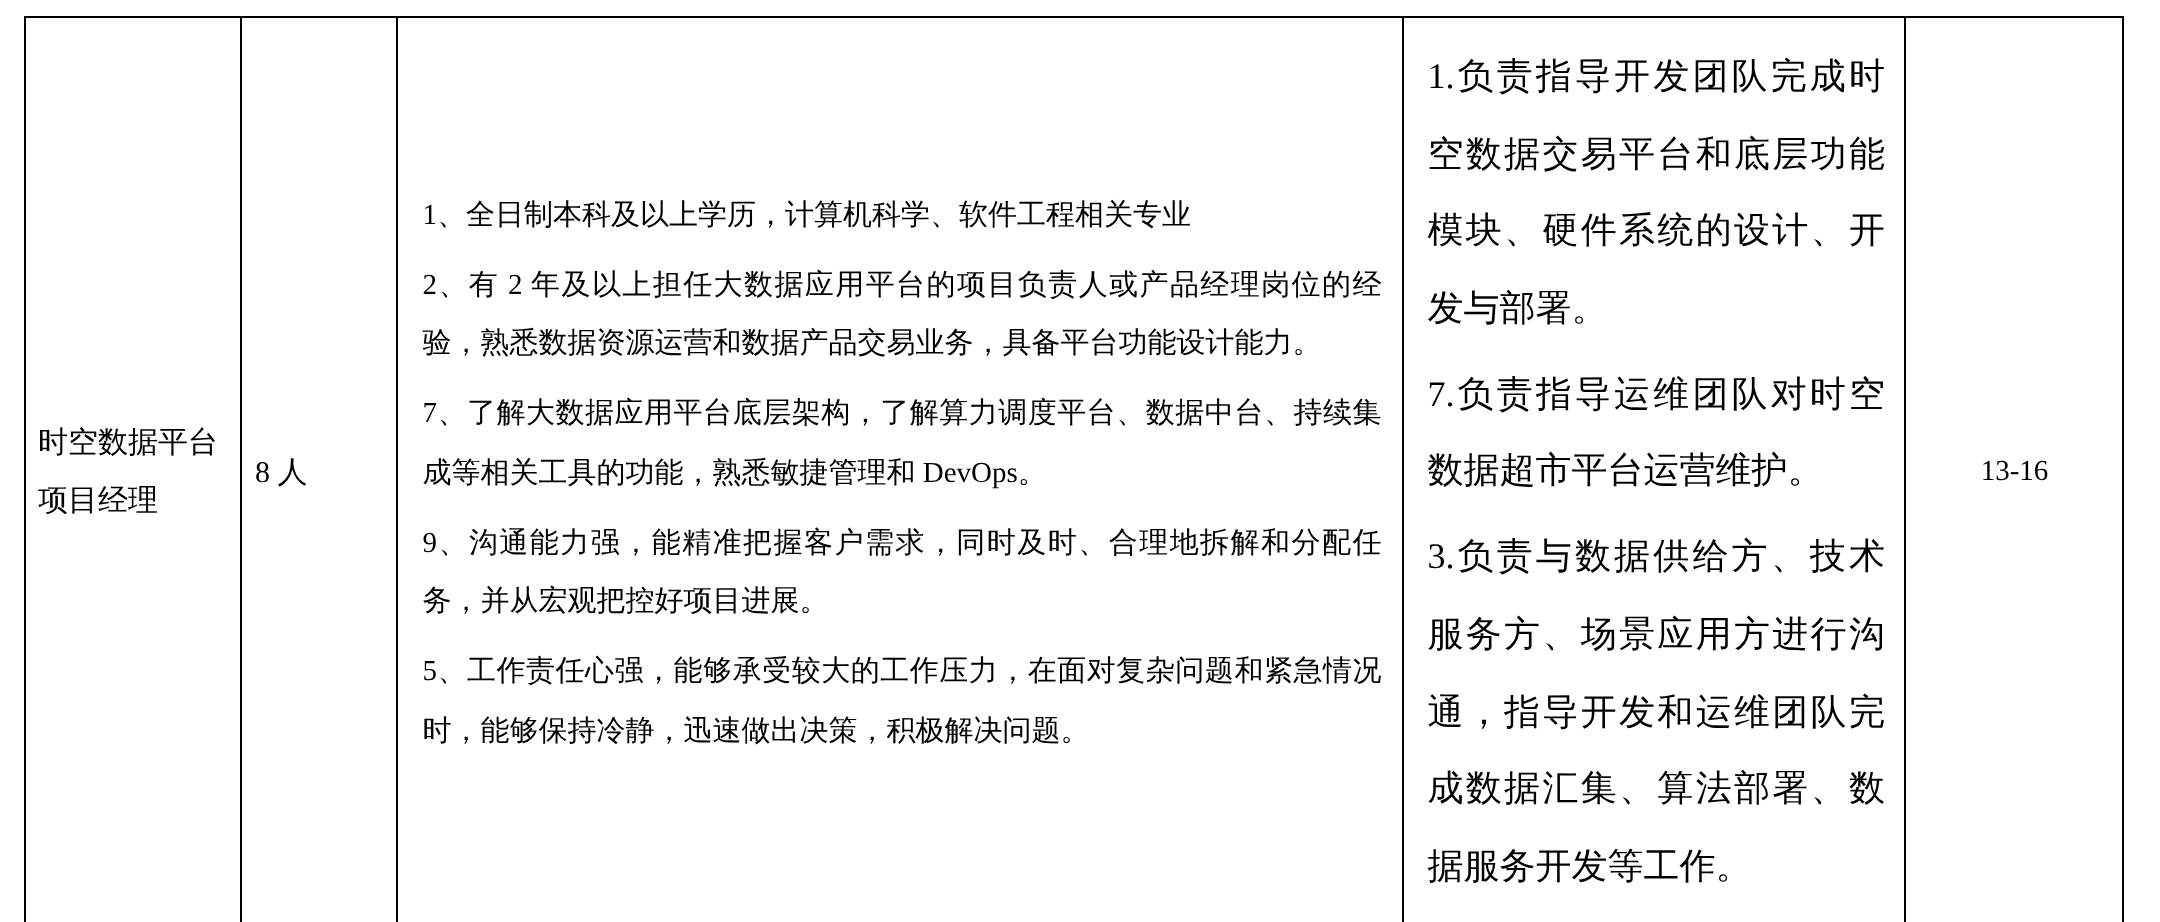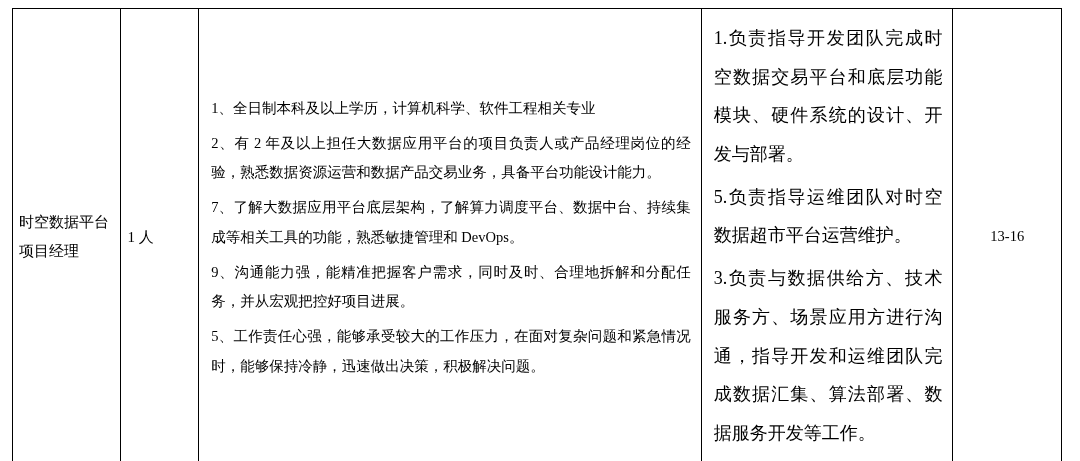--- a/index.html
+++ b/index.html
@@ -79,35 +79,35 @@
 <body>
 
 <div class="page">
   <table class="job-table">
     <tbody>
       <tr>
         <td class="col-title cell-center">
           <div class="inner">时空数据平台项目经理</div>
         </td>
         <td class="col-count cell-center">
-          <div class="inner">1 人</div>
+          <div class="inner">8 人</div>
         </td>
         <td class="col-req cell-text">
           <div class="inner">
             <p class="para">1、全日制本科及以上学历，计算机科学、软件工程相关专业</p>
             <p class="para">2、有 2 年及以上担任大数据应用平台的项目负责人或产品经理岗位的经验，熟悉数据资源运营和数据产品交易业务，具备平台功能设计能力。</p>
             <p class="para">7、了解大数据应用平台底层架构，了解算力调度平台、数据中台、持续集成等相关工具的功能，熟悉敏捷管理和 DevOps。</p>
             <p class="para">9、沟通能力强，能精准把握客户需求，同时及时、合理地拆解和分配任务，并从宏观把控好项目进展。</p>
             <p class="para">5、工作责任心强，能够承受较大的工作压力，在面对复杂问题和紧急情况时，能够保持冷静，迅速做出决策，积极解决问题。</p>
           </div>
         </td>
         <td class="col-duty cell-text duty">
           <div class="inner">
             <p class="para">1.负责指导开发团队完成时空数据交易平台和底层功能模块、硬件系统的设计、开发与部署。</p>
-            <p class="para">5.负责指导运维团队对时空数据超市平台运营维护。</p>
+            <p class="para">7.负责指导运维团队对时空数据超市平台运营维护。</p>
             <p class="para">3.负责与数据供给方、技术服务方、场景应用方进行沟通，指导开发和运维团队完成数据汇集、算法部署、数据服务开发等工作。</p>
           </div>
         </td>
         <td class="col-salary cell-center salary">
           <div class="inner">13-16</div>
         </td>
       </tr>
     </tbody>
   </table>
 </div>

